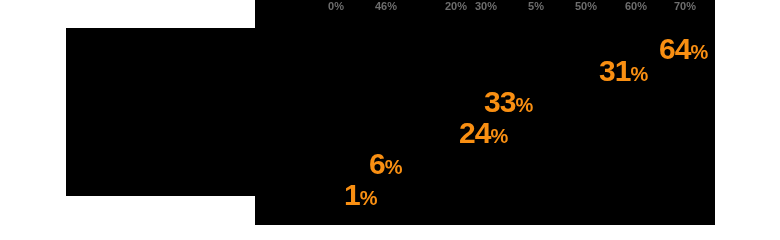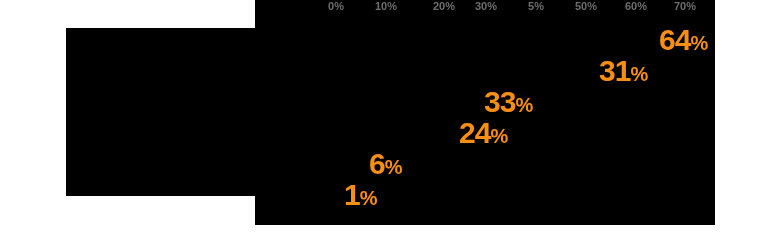--- a/index.html
+++ b/index.html
@@ -119,31 +119,31 @@
       <div class="seg" style="left: 55px; width: 7px; background: rgb(70, 191, 176);"></div>
       <div class="seg" style="left: 62px; width: 5px; background: rgb(159, 229, 251);"></div>
       <div class="seg" style="left: 67px; width: 17px; background: rgb(74, 74, 74);"></div>
     </div>
 
   <div class="blackpanel" id="black-left"></div>
   <div class="blackpanel" id="black-mid"></div>
 
   <div id="ticklayer">
       <div class="xtick" style="left: 336px;">0%</div>
-      <div class="xtick" style="left: 386px;">10%</div>
-      <div class="xtick" style="left: 444px; text-align: center;">20%</div>
+      <div class="xtick" style="left: 386px;">46%</div>
+      <div class="xtick" style="left: 456px; text-align: center;">20%</div>
       <div class="xtick" style="left: 486px;">30%</div>
       <div class="xtick" style="left: 536px;">5%</div>
       <div class="xtick" style="left: 586px;">50%</div>
       <div class="xtick" style="left: 636px;">60%</div>
       <div class="xtick" style="left: 685px;">70%</div>
     </div>
 
   <div id="vlabellayer">
-      <div class="vlabel" style="left: 659px; top: 23px;"><span>64</span><span class="pct">%</span></div>
+      <div class="vlabel" style="left: 659px; top: 32px;"><span>64</span><span class="pct">%</span></div>
       <div class="vlabel" style="left: 599px; top: 54px;"><span>31</span><span class="pct">%</span></div>
       <div class="vlabel" style="left: 484px; top: 85px;"><span>33</span><span class="pct">%</span></div>
       <div class="vlabel" style="left: 459px; top: 116px;"><span>24</span><span class="pct">%</span></div>
       <div class="vlabel" style="left: 369px; top: 147px;"><span>6</span><span class="pct">%</span></div>
       <div class="vlabel" style="left: 344px; top: 178px;"><span>1</span><span class="pct">%</span></div>
     </div>
 
 </div>
 
 </body></html>

